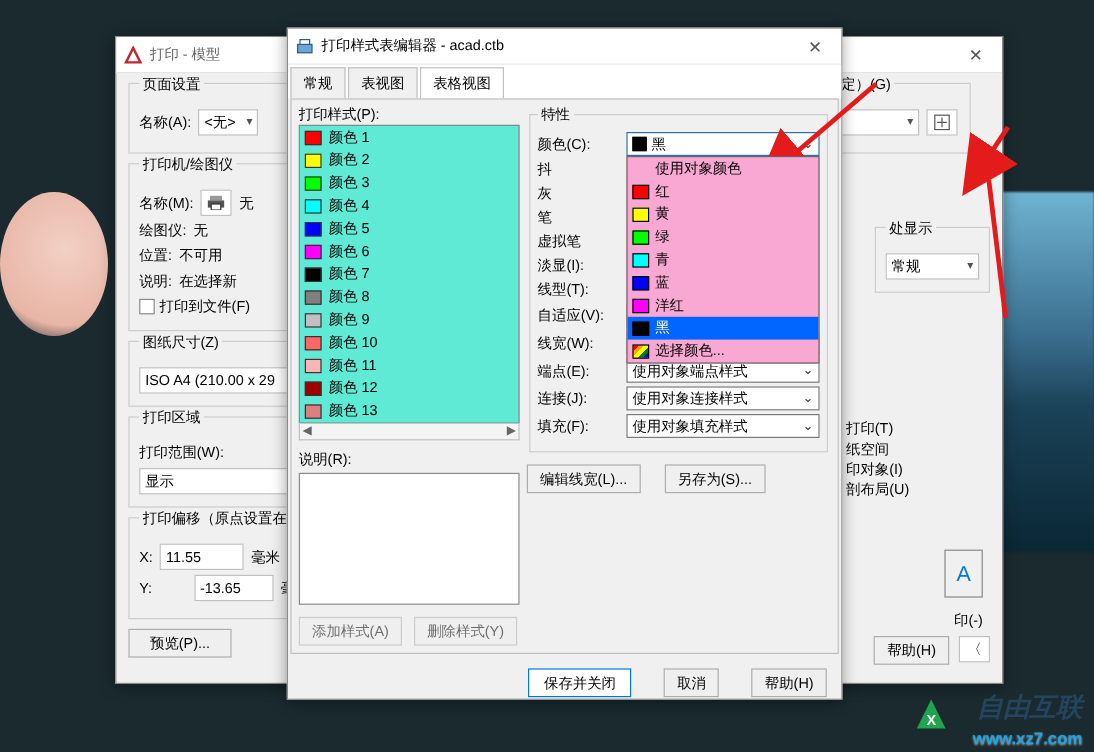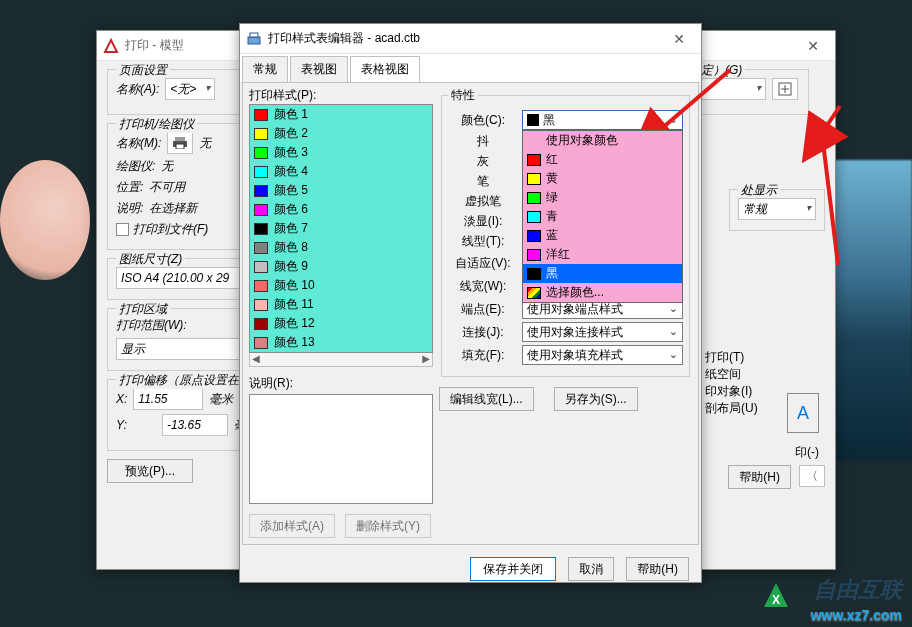--- a/index.html
+++ b/index.html
@@ -23,21 +23,21 @@
   .bg-photo2{position:absolute;left:0;top:160px;width:90px;height:120px;background:radial-gradient(circle at 60% 40%, #f2d0c4 0%, #e8b5a6 70%, rgba(0,0,0,0) 100%);border-radius:50%;}
   
   .win{position:absolute;background:var(--winbg);border:1px solid var(--border-dark);box-shadow:0 2px 12px rgba(0,0,0,.4);}
   .titlebar{height:30px;display:flex;align-items:center;padding:0 6px;background:#fff;border-bottom:1px solid #e4e4e4;}
   .titlebar .icon{width:16px;height:16px;margin-right:6px;display:flex;align-items:center;justify-content:center;}
   .titlebar .title{color:#666;}
   .titlebar .close{margin-left:auto;font-size:14px;color:#555;padding:4px 10px;}
   
   #print-win{left:96px;top:30px;width:740px;height:540px;}
   #print-win .body{padding:8px 10px 10px;}
-  .grp{border:1px solid var(--group-border);padding:8px 8px 10px;margin-bottom:8px;position:relative;font-style:italic;}
+  .grp{border:1px solid var(--group-border);padding:21px 8px 10px;margin-bottom:8px;position:relative;}
   .grp>.lbl{position:absolute;top:-8px;left:8px;background:var(--winbg);padding:0 3px;}
   .row{display:flex;align-items:center;gap:6px;margin-bottom:4px;white-space:nowrap;}
   .row label{color:var(--text);}
   .field,.select,.btn{border:1px solid var(--border);background:var(--field-bg);padding:2px 4px;height:22px;display:inline-flex;align-items:center;}
   .select{position:relative;padding-right:18px;min-width:40px;}
   .select::after{content:"▾";position:absolute;right:4px;top:3px;color:#555;font-size:10px;}
   .btn{background:#efefef;border:1px solid #adadad;padding:2px 10px;height:24px;justify-content:center;}
   .iconbtn{width:26px;height:22px;border:1px solid var(--border);background:#fff;display:inline-flex;align-items:center;justify-content:center;}
   .chk{display:inline-flex;align-items:center;gap:4px;}
   .chk .box{width:13px;height:13px;border:1px solid #888;background:#fff;}
@@ -54,33 +54,33 @@
   .listbox{border:1px solid var(--border-dark);background:#5eead4;flex:1;overflow:auto;}
   .listbox .item{display:flex;align-items:center;gap:6px;padding:1px 4px;}
   .listbox .item .sw{width:14px;height:12px;border:1px solid #333;}
   .listbox+.scroll{height:14px;border:1px solid var(--border);border-top:none;background:#f4f4f4;position:relative;}
   .listbox+.scroll::before{content:"◀";position:absolute;left:2px;top:0;font-size:10px;color:#666;}
   .listbox+.scroll::after{content:"▶";position:absolute;right:2px;top:0;font-size:10px;color:#666;}
   .desc-box{border:1px solid var(--border-dark);background:#fff;height:110px;margin-top:2px;}
   .group-props{border:1px solid var(--group-border);padding:6px 6px 8px;}
   .group-props legend{padding:0 3px;}
   .prow{display:flex;align-items:center;gap:4px;margin-bottom:3px;}
-  .prow .lbl{width:70px;text-align:center;}
+  .prow .lbl{width:70px;text-align:left;}
   .pselect{flex:1;border:1px solid #7a7a7a;background:#fff;height:20px;display:flex;align-items:center;position:relative;padding-left:4px;}
   .pselect.open{border-color:#2a6fb5;}
   .pselect .sw2{width:12px;height:12px;border:1px solid #000;margin-right:4px;flex:none;}
   .pselect::after{content:"⌄";position:absolute;right:4px;top:2px;font-size:11px;color:#333;}
   .dropdown{position:absolute;top:19px;left:-1px;right:-1px;border:1px solid #666;background:#f9a8d4;z-index:5;}
   .dropdown .ditem{display:flex;align-items:center;gap:5px;padding:1px 4px;}
   .dropdown .ditem .sw3{width:14px;height:12px;border:1px solid #000;flex:none;}
   .dropdown .ditem.hover{background:var(--blue-sel);}
   .dropdown .ditem.hover span{color:#fff;}
   .dropdown .ditem.rainbow .sw3{background:linear-gradient(135deg,red 0 20%,orange 20% 40%,yellow 40% 60%,green 60% 80%,blue 80% 100%);border:1px solid #000;}
   .btnrow{display:flex;gap:10px;justify-content:flex-start;}
-  .footer{display:flex;justify-content:flex-end;gap:12px;padding:10px 12px;}
+  .footer{display:flex;justify-content:flex-end;gap:27px;padding:10px 12px;}
   .btn-def{border:1px solid #0078d7;background:#fff;padding:3px 12px;}
   
   #arrows{position:absolute;left:0;top:0;pointer-events:none;}
   .watermark{position:absolute;right:10px;bottom:4px;font-size:14px;color:#1fa4e4;font-weight:bold;text-shadow:0 1px 2px rgba(255,255,255,.6);}
   .watermark2{position:absolute;right:10px;bottom:22px;font-size:22px;color:#24455e;font-weight:bold;font-style:italic;}
   .watermark-logo{position:absolute;right:120px;bottom:16px;width:32px;height:32px;}
 </style>
 </head>
 <body>
 

